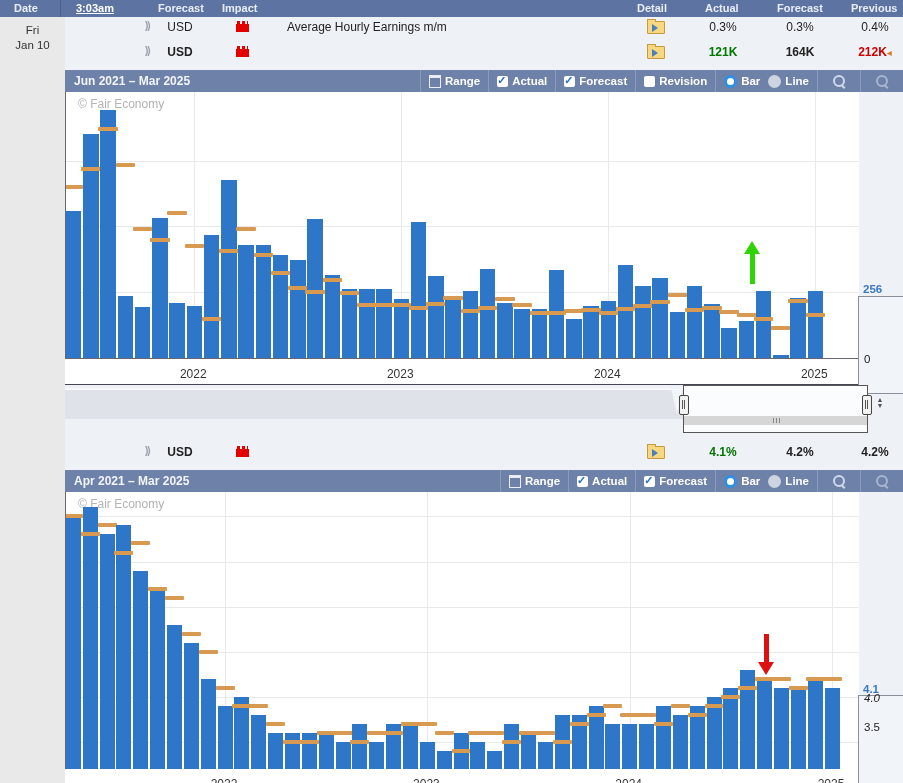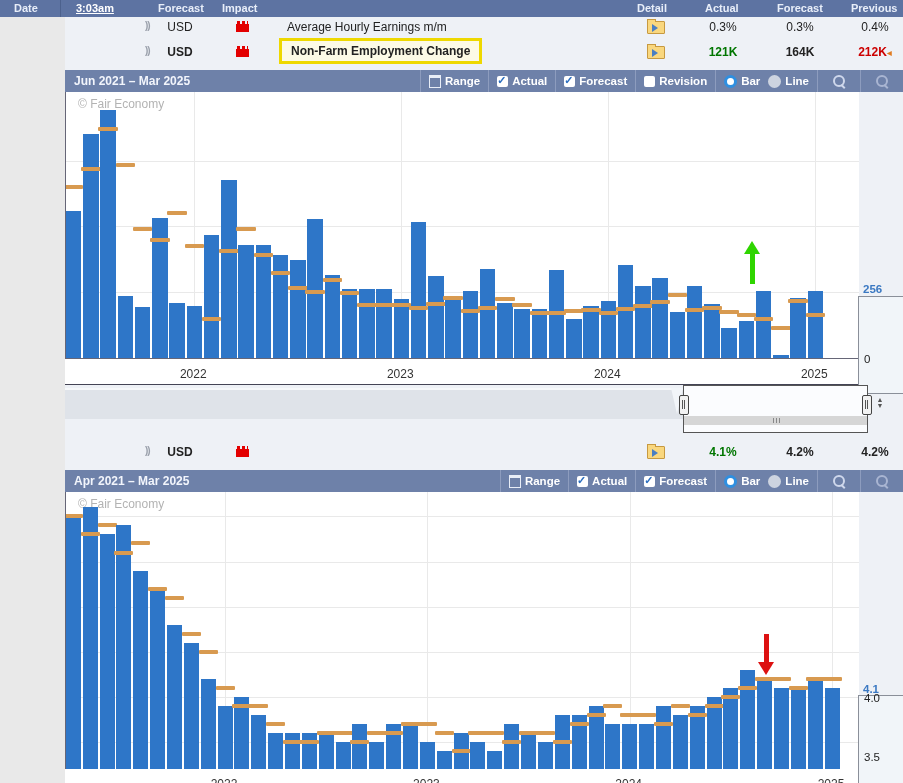--- a/index.html
+++ b/index.html
@@ -90,37 +90,40 @@
     <span class="col" style="left:158px">Forecast</span>
     <span class="col" style="left:222px">Impact</span>
     <span class="col" style="left:637px">Detail</span>
     <span class="col" style="left:705px">Actual</span>
     <span class="col" style="left:777px">Forecast</span>
     <span class="col" style="left:851px">Previous</span>
     <span class="topdiv"></span>
   </div>
 
   <div class="abs leftrail"></div>
+  <div class="abs datecell">
+    <div style="margin-top:7px">Fri</div>
+    <div style="margin-top:3px">Jan 10</div>
+  </div>
 
   <div class="abs evrow" style="top:17px;height:21px;border-bottom:1px solid #e2e6ee;">
     <span class="speaker">))</span>
     <span class="cur">USD</span>
     <span class="impact"></span>
     <span class="title">Average Hourly Earnings m/m</span>
     <span class="folder" style="top:4px"></span>
     <span class="cellA" style="top:3px">0.3%</span>
     <span class="cellF" style="top:3px">0.3%</span>
     <span class="cellP" style="top:3px">0.4%</span>
   </div>
 
   <div class="abs evrow" style="top:38px;height:26px;">
     <span class="speaker" style="top:7px">))</span>
     <span class="cur bold" style="top:7px">USD</span>
     <span class="impact" style="top:11px"></span>
-    <span class="hlbox" style="left:214px;top:0px">Non-Farm Employment Change</span>
     <span class="folder" style="top:8px"></span>
     <span class="cellA green" style="top:7px">121K</span>
     <span class="cellF bold" style="top:7px">164K</span>
     <span class="cellP" style="top:7px"><span class="red">212K</span><span class="revmark">◂</span></span>
   </div>
 
   <div class="abs chead" style="top:70px">
     <span class="ctitle">Jun 2021 – Mar 2025</span>
     <div class="ctrls">
       <div class="ctrl">
@@ -430,17 +433,17 @@
     </div>
   <div id="xstrip2" class="abs xstrip" style="top: 769px; height: 14px; left: 65px; width: 793px;">
       <span class="xlab" style="left: 159px;">2022</span>
       <span class="xlab" style="left: 361.4px;">2023</span>
       <span class="xlab" style="left: 563.7px;">2024</span>
       <span class="xlab" style="left: 766px;">2025</span>
     </div>
 
   <div class="abs ycur" id="ycur2" style="left:863px;top:683px;">4.1</div>
   <div id="ybox2b" class="abs ybox" style="left:858px;top:695px;width:44px;height:88px;">
-      <span class="ylab" style="top: -4.2px;">4.0</span>
-      <span class="ylab" style="top: 55px; text-align: center;">3.5</span>
+      <span class="ylab" style="top: -4.2px; font-style: italic;">4.0</span>
+      <span class="ylab" style="top: 25px; text-align: center;">3.5</span>
     </div>
 
 </div>
 
 </body></html>

